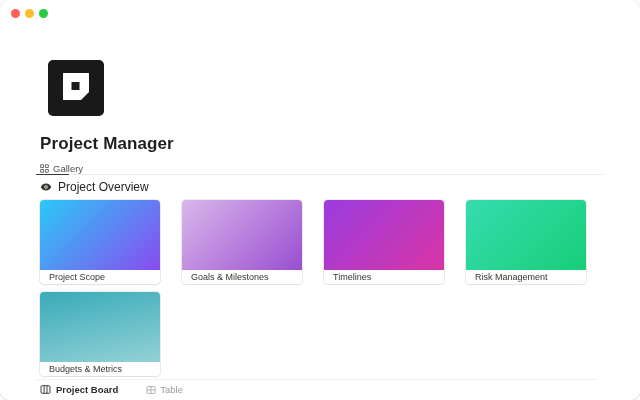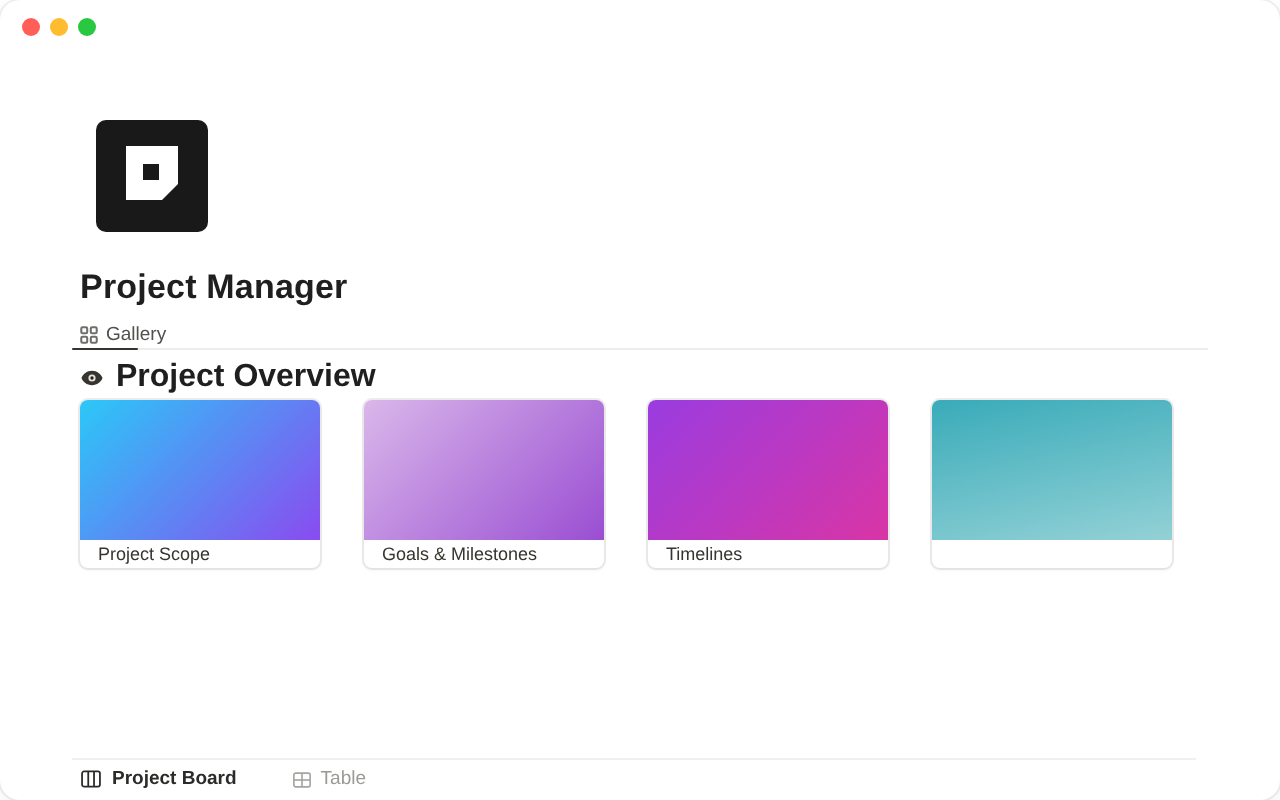--- a/index.html
+++ b/index.html
@@ -18,21 +18,21 @@
   .logo svg{position:absolute;left:14px;top:13px;}
   
   .page-title{position:absolute;left:40px;top:134px;font-size:17px;font-weight:700;color:#1f1f1f;letter-spacing:.1px;}
   
   .tabbar{position:absolute;left:36px;top:159px;width:568px;height:16px;}
   .tabbar .tab{display:inline-flex;align-items:center;gap:4px;padding:0 4px;height:15px;font-size:9.5px;color:#50504d;font-weight:500;}
   .tabbar .rule{position:absolute;left:0;top:15px;width:100%;height:1px;background:#ededeb;}
   .tabbar .active-underline{position:absolute;left:0;top:14.5px;width:33px;height:1.8px;background:#37352f;border-radius:1px;z-index:2;}
   
   .section-header{position:absolute;left:40px;top:180px;display:flex;align-items:center;gap:6px;}
-  .section-header .title{font-size:16px;font-weight:700;color:#1f1f1f;}
+  .section-header .title{font-size:12px;font-weight:400;color:#1f1f1f;}
   
   .gallery{position:absolute;left:40px;top:200px;width:560px;display:grid;grid-template-columns:repeat(4,135px);grid-column-gap:7px;grid-row-gap:8px;}
   .card{width:120px;height:84px;background:#fff;border-radius:4px;overflow:hidden;
         box-shadow:0 0 0 1px rgba(15,15,15,.08), 0 1px 2px rgba(15,15,15,.05);cursor:pointer;}
   .card .cover{width:100%;height:70px;}
   .card .label{height:14px;display:flex;align-items:center;gap:4px;padding:0 9px;font-size:9px;font-weight:500;color:#37352f;white-space:nowrap;}
   
   .bottom-divider{position:absolute;left:36px;top:379px;width:562px;height:1px;background:#f0f0ee;}
   .bottom-row{position:absolute;left:40px;top:384px;display:flex;align-items:flex-end;gap:5px;}
   .bottom-row .board-title{font-size:9.5px;font-weight:700;color:#2b2b29;}
@@ -102,24 +102,33 @@
         </div>
     </div>
 
     <div class="card">
       <div class="cover" style="background: linear-gradient(135deg, rgb(154, 60, 224), rgb(217, 53, 165));"></div>
       <div class="label">
           <span>Timelines</span>
         </div>
     </div>
 
+    <div class="card">
+      <div class="cover" style="background: linear-gradient(135deg, rgb(54, 220, 176), rgb(23, 206, 119));"></div>
+      <div class="label">
+          <span>Risk Management</span>
+        </div>
+    </div>
 
 
     <div class="card">
       <div class="cover" style="background: linear-gradient(168deg, rgb(57, 171, 185), rgb(147, 209, 214));"></div>
+      <div class="label">
+          <span>Budgets &amp; Metrics</span>
+        </div>
     </div>
 
   </div>
 
   <div class="bottom-divider"></div>
   <div class="bottom-row">
     <span class="icon">
       <svg width="11" height="11" viewBox="0 0 16 16" fill="none" stroke="#2b2b29" stroke-width="1.3">
         <rect x="1.5" y="2.5" width="13" height="11" rx="1.5"></rect>
         <line x1="6" y1="2.5" x2="6" y2="13.5"></line>

